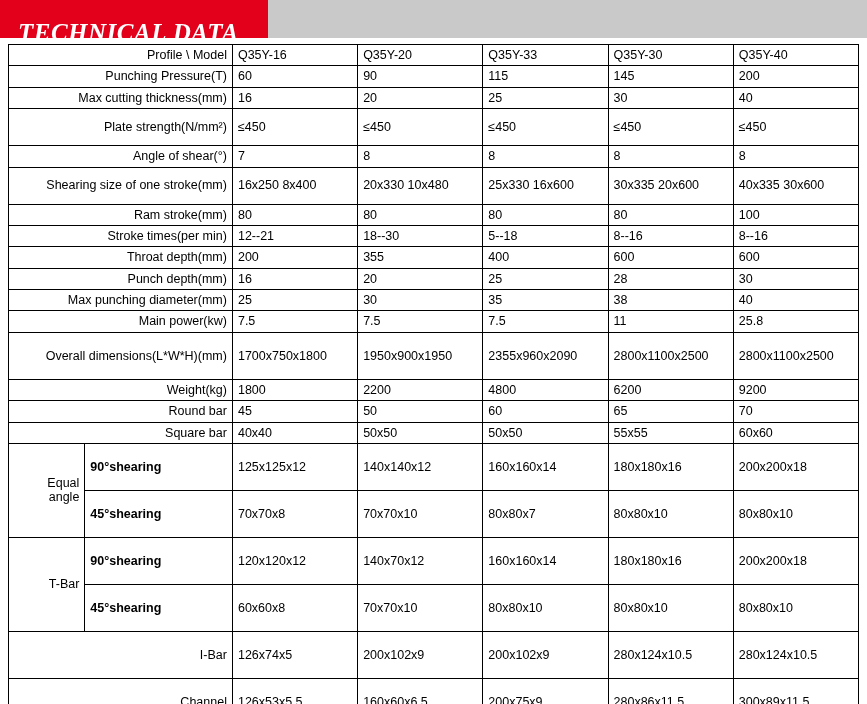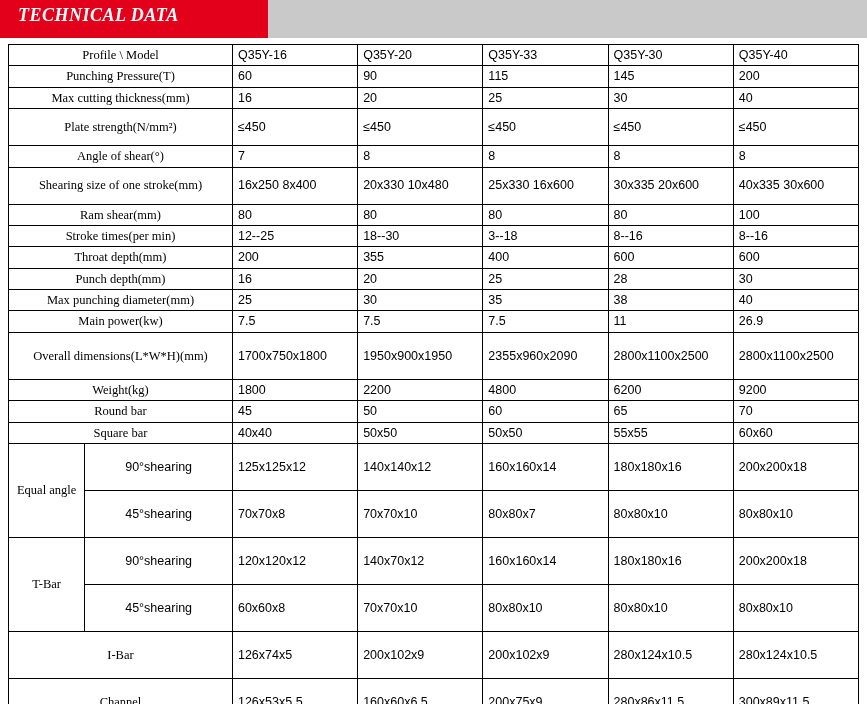--- a/index.html
+++ b/index.html
@@ -43,22 +43,22 @@
     top: 0;
     width: 0;
     height: 0;
     border-style: solid;
     border-width: 0 19px 38px 0;
     border-color: transparent #c9c9c9 transparent transparent;
   }
   .banner-title {
     position: absolute;
     left: 18px;
-    top: 5px;
-    font-size: 18px;
+    top: 19px;
+    font-size: 25px;
     font-weight: bold;
     font-style: italic;
     letter-spacing: 0.5px;
     color: #ffffff;
     font-family: "Liberation Serif", serif;
     z-index: 2;
   }
 
   
   .table-wrap {
@@ -73,25 +73,25 @@
   }
   table.spec td {
     border: 1px solid #000000;
     padding: 3px 5px 3px 5px;
     vertical-align: middle;
     line-height: 1.15;
     overflow: hidden;
     word-wrap: break-word;
   }
   td.label {
-    text-align: center;
-    font-family: Liberation Serif, serif;
+    text-align: right;
   }
   td.sub {
-    text-align: center;
+    text-align: left;
+    font-weight: bold;
   }
   td.val {
     text-align: left;
   }
   .col-label { width: 75px; }
   .col-sub   { width: 145px; }
   .col-data  { width: 123px; }
 
   .r-tall td { height: 30px; }
   .r-xtall td { height: 40px; }
@@ -162,32 +162,32 @@
         </tr>
         <tr class="r-tall">
           <td class="label" colspan="2">Shearing size of one stroke(mm)</td>
           <td class="val">16x250 8x400</td>
           <td class="val">20x330 10x480</td>
           <td class="val">25x330 16x600</td>
           <td class="val">30x335 20x600</td>
           <td class="val">40x335 30x600</td>
         </tr>
         <tr>
-          <td class="label" colspan="2">Ram shear(mm)</td>
+          <td class="label" colspan="2">Ram stroke(mm)</td>
           <td class="val">80</td>
           <td class="val">80</td>
           <td class="val">80</td>
           <td class="val">80</td>
           <td class="val">100</td>
         </tr>
         <tr>
           <td class="label" colspan="2">Stroke times(per  min)</td>
-          <td class="val">12--25</td>
+          <td class="val">12--21</td>
           <td class="val">18--30</td>
-          <td class="val">3--18</td>
+          <td class="val">5--18</td>
           <td class="val">8--16</td>
           <td class="val">8--16</td>
         </tr>
         <tr>
           <td class="label" colspan="2">Throat depth(mm)</td>
           <td class="val">200</td>
           <td class="val">355</td>
           <td class="val">400</td>
           <td class="val">600</td>
           <td class="val">600</td>
@@ -207,21 +207,21 @@
           <td class="val">35</td>
           <td class="val">38</td>
           <td class="val">40</td>
         </tr>
         <tr>
           <td class="label" colspan="2">Main power(kw)</td>
           <td class="val">7.5</td>
           <td class="val">7.5</td>
           <td class="val">7.5</td>
           <td class="val">11</td>
-          <td class="val">26.9</td>
+          <td class="val">25.8</td>
         </tr>
         <tr class="r-xtall">
           <td class="label" colspan="2">Overall dimensions(L*W*H)(mm)</td>
           <td class="val">1700x750x1800</td>
           <td class="val">1950x900x1950</td>
           <td class="val">2355x960x2090</td>
           <td class="val">2800x1100x2500</td>
           <td class="val">2800x1100x2500</td>
         </tr>
         <tr>

